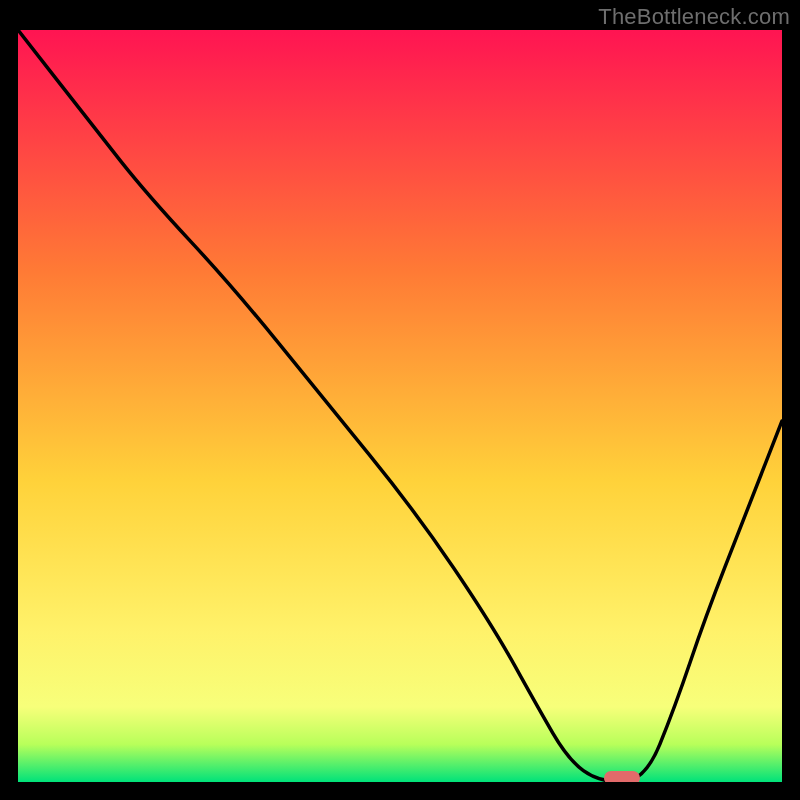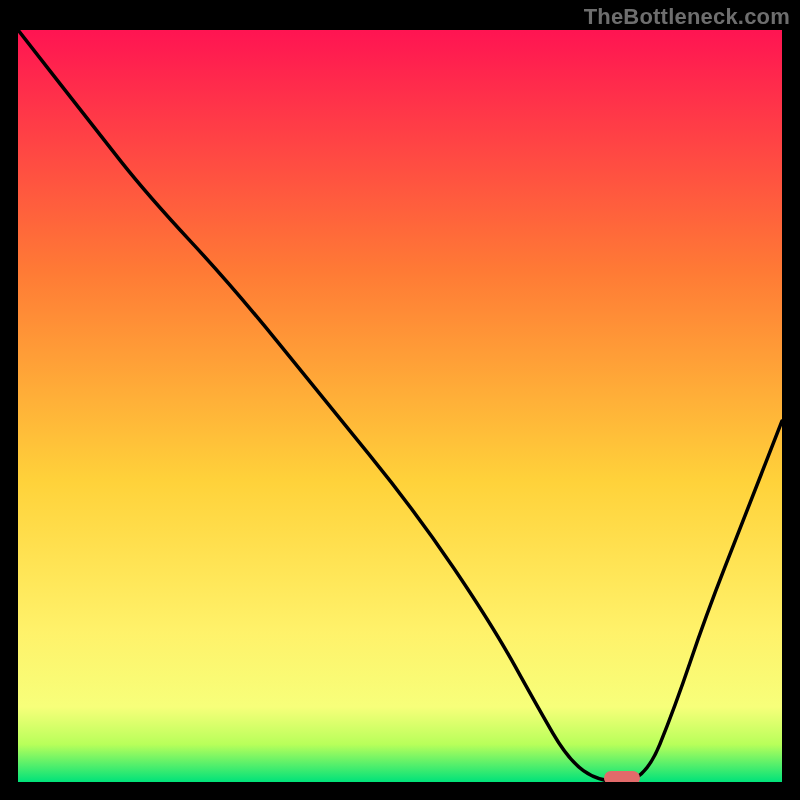--- a/index.html
+++ b/index.html
@@ -15,21 +15,21 @@
     width: 800px;
     height: 800px;
     background: #000;
   }
   .watermark {
     position: absolute;
     top: 4px;
     right: 10px;
     font-family: Arial, Helvetica, sans-serif;
     font-size: 22px;
-    font-weight: 700;
+    font-weight: 400;
     color: #6e6e6e;
     letter-spacing: 0.2px;
     z-index: 5;
   }
   .plot {
     position: absolute;
     left: 18px;
     top: 30px;
     width: 764px;
     height: 752px;

